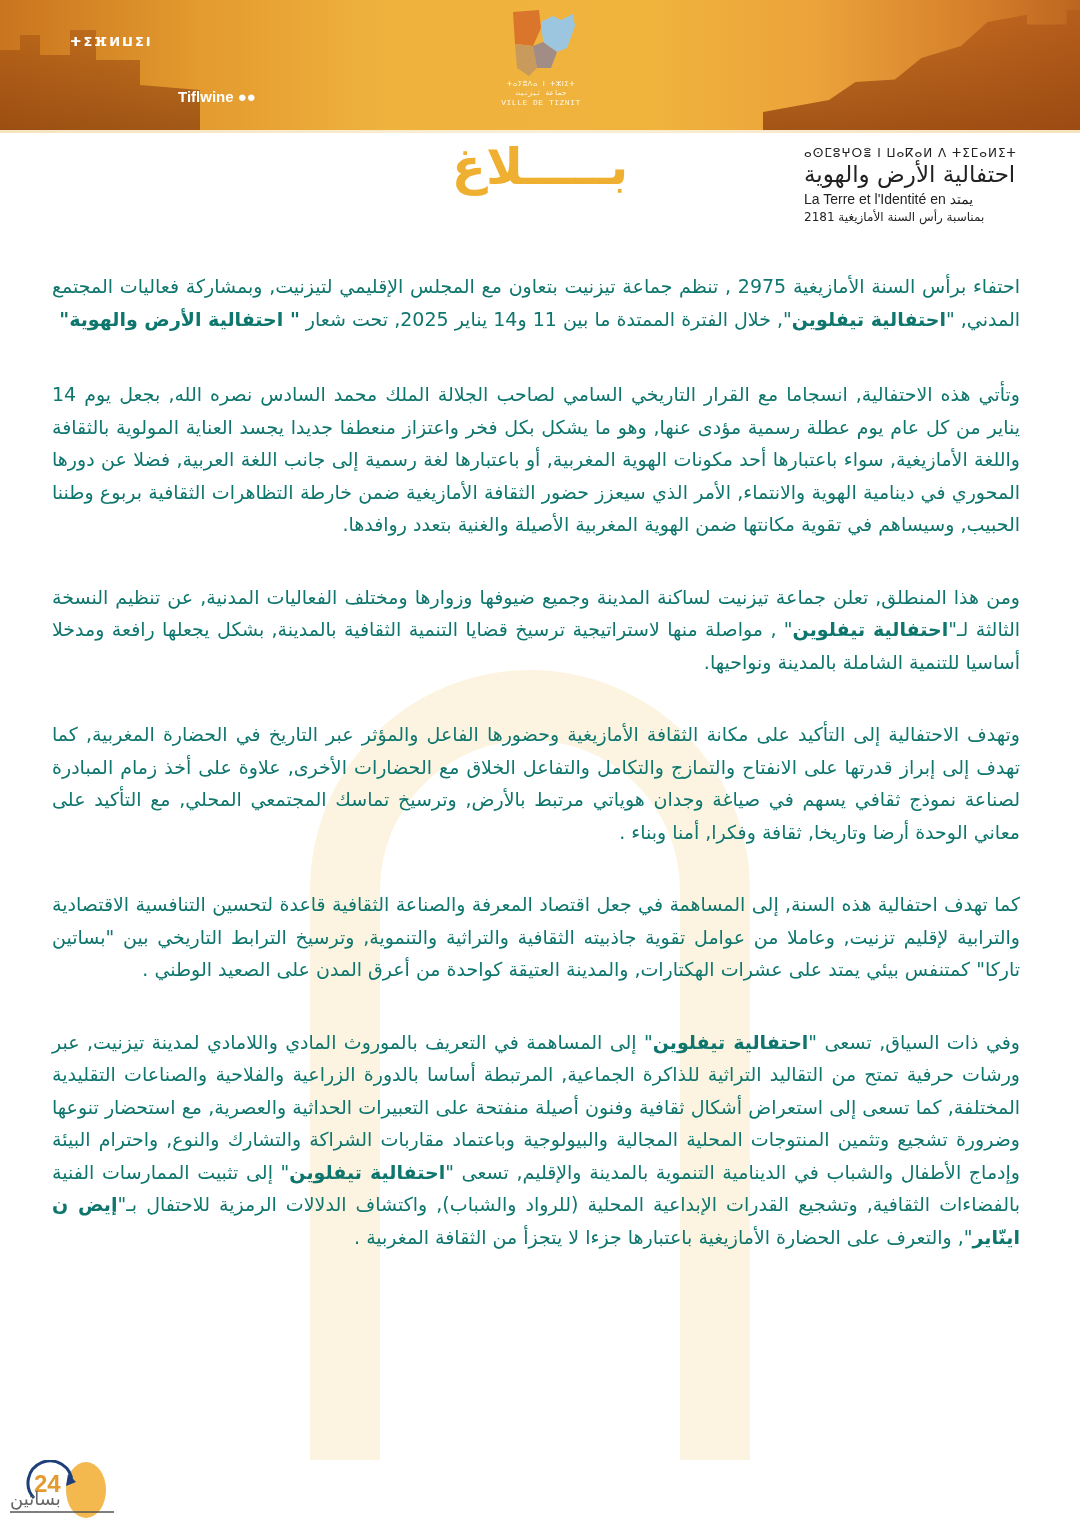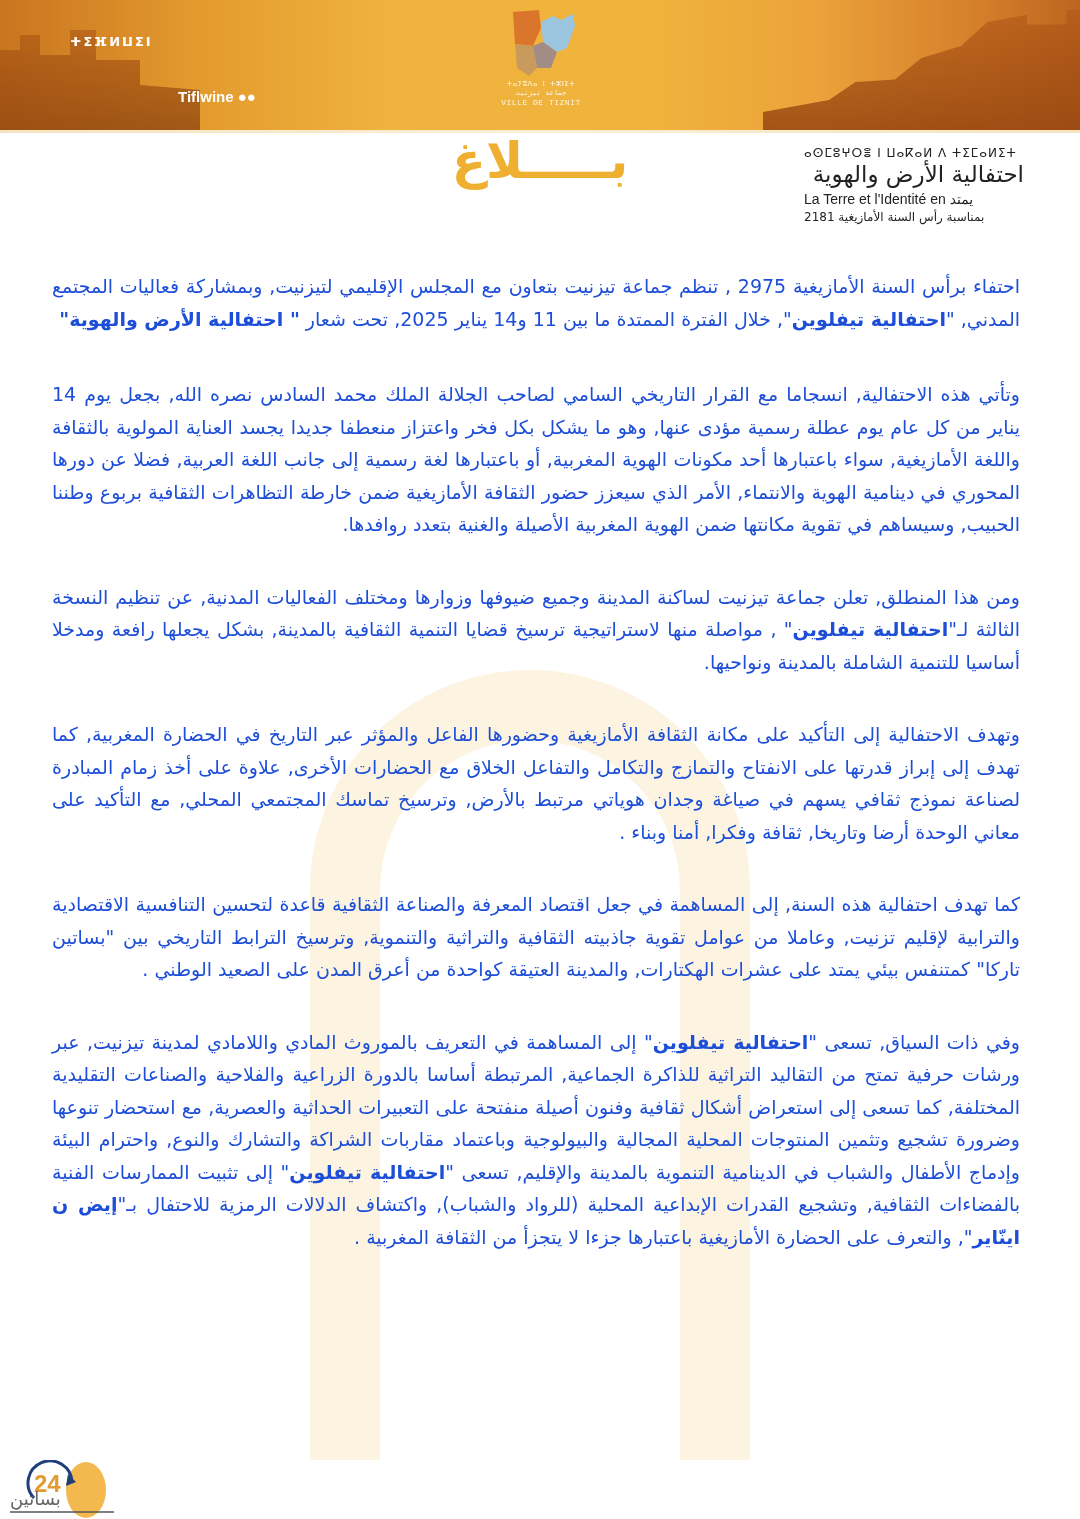--- a/index.html
+++ b/index.html
@@ -52,39 +52,39 @@
     .logo-center .lc-line {
       font-size: 7px; color: #fff8e6; line-height: 9px; font-family: Liberation Mono, monospace; letter-spacing: 0.5px;
     }
     .logo-right {
       position: absolute; right: 30px; top: 30px; font-size: 56px; color: #ffffff;
       direction: rtl; font-weight: normal; line-height: 1;
       font-family: "DejaVu Serif", serif;
     }
     
     .doc-title {
-      position: absolute; left: 420px; top: 132px; width: 240px; text-align: center;
+      position: absolute; left: 420px; top: 138px; width: 240px; text-align: center;
       font-size: 50px; font-weight: bold; color: #efb031; direction: rtl; letter-spacing: 6px;
     }
     .event-block {
       position: absolute; right: 56px; top: 146px; width: 220px; text-align: left; direction: ltr;
     }
     .event-block .tifinagh { font-size: 12px; color: #222; letter-spacing: 1px; white-space: nowrap; }
-    .event-block .ar-title { font-size: 23px; color: #222; direction: rtl; text-align: right; line-height: 1.2; margin-top: 1px; }
+    .event-block .ar-title { font-size: 23px; color: #222; direction: rtl; text-align: left; line-height: 1.2; margin-top: 1px; }
     .event-block .fr-title { font-size: 14px; color: #222; font-family: "Liberation Sans", sans-serif; margin-top: 2px; white-space: nowrap; }
     .event-block .occasion { font-size: 12px; color: #222; direction: rtl; text-align: left; margin-top: 3px; white-space: nowrap; }
     
     .watermark {
       position: absolute; left: 250px; top: 560px; width: 560px; height: 900px; pointer-events: none;
     }
     
     .content {
       position: absolute; left: 52px; top: 270px; width: 968px;
       direction: rtl; text-align: justify; text-align-last: right;
-      font-size: 19px; line-height: 32.5px; color: #1d4ed8;
+      font-size: 19px; line-height: 32.5px; color: #0f766e;
     }
     .content p { margin: 0 0 40px 0; text-indent: 0; padding-right: 0; }
     .content b { font-weight: bold; }
     .p1 { margin-bottom: 43px !important; }
     
     .footer-logo {
       position: absolute; left: 4px; top: 1460px; width: 120px; height: 60px;
     }
   </style>
 </head>

